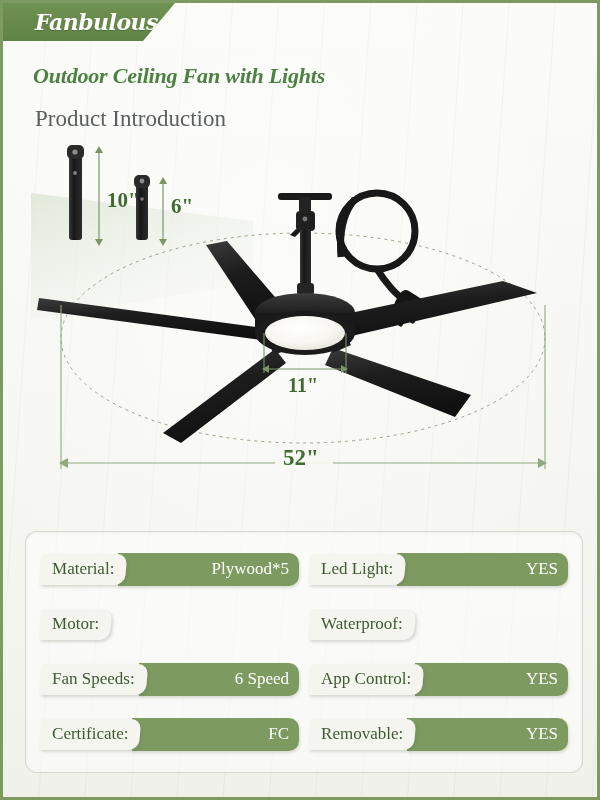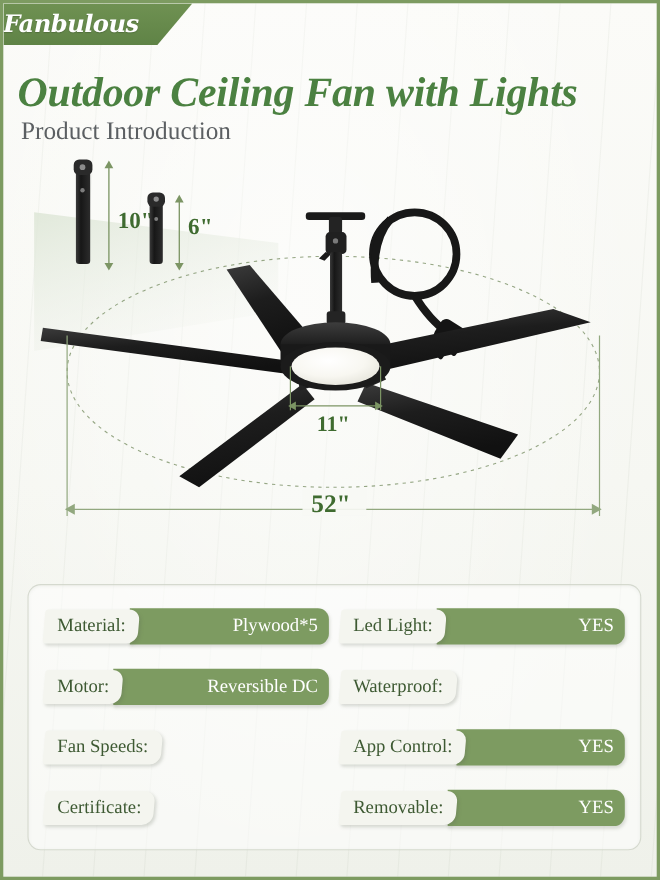--- a/index.html
+++ b/index.html
@@ -37,36 +37,36 @@
     position:absolute;left:0;top:0;width:172px;height:38px;
     background:linear-gradient(180deg,#6f9152 0%,#5f8346 100%);
     clip-path:polygon(0 0,172px 0,140px 38px,0 38px);
     display:flex;align-items:center;
   }
   .logo-text{
     color:#ffffff;font-size:22px;line-height:1;
     font-family:"DejaVu Serif", serif;
     font-style:italic;font-weight:bold;
     letter-spacing:-0.5px;
-    padding-left:0;
+    padding-left:32px;
     text-shadow:0 1px 1px rgba(0,0,0,.18);
   }
 
   
   .title{
-    position:absolute;left:13px;top:62px;
-    font-size:38px;line-height:1;
+    position:absolute;left:30px;top:62px;
+    font-size:22px;line-height:1;
     font-weight:bold;font-style:italic;
     color:#4b8141;
     font-family:"Liberation Serif", serif;
     letter-spacing:-0.2px;
     white-space:nowrap;
   }
   .subtitle{
-    position:absolute;left:16px;top:104px;
+    position:absolute;left:32px;top:104px;
     font-size:23px;line-height:1;
     color:#5b5f62;
     font-family:"Liberation Serif", serif;
     white-space:nowrap;
   }
 
   
   .hero{position:absolute;left:0;top:130px;width:600px;height:380px;}
   .hero svg{display:block;}
 
@@ -273,44 +273,45 @@
         <div class="chip-label">
             <span>Led Light:</span>
           </div>
         <div class="chip-value">YES</div>
       </div>
 
       <div class="spec-row">
         <div class="chip-label">
             <span>Motor:</span>
           </div>
-        <div class="chip-value">Reversible DC</div>
       </div>
       <div class="spec-row">
         <div class="chip-label">
             <span>Waterproof:</span>
           </div>
       </div>
 
       <div class="spec-row">
         <div class="chip-label">
             <span>Fan Speeds:</span>
           </div>
+        <div class="chip-value">6 Speed</div>
       </div>
       <div class="spec-row">
         <div class="chip-label">
             <span>App Control:</span>
           </div>
         <div class="chip-value">YES</div>
       </div>
 
       <div class="spec-row">
         <div class="chip-label">
             <span>Certificate:</span>
           </div>
+        <div class="chip-value">FC</div>
       </div>
       <div class="spec-row">
         <div class="chip-label">
             <span>Removable:</span>
           </div>
         <div class="chip-value">YES</div>
       </div>
 
     </div>
   </div>

